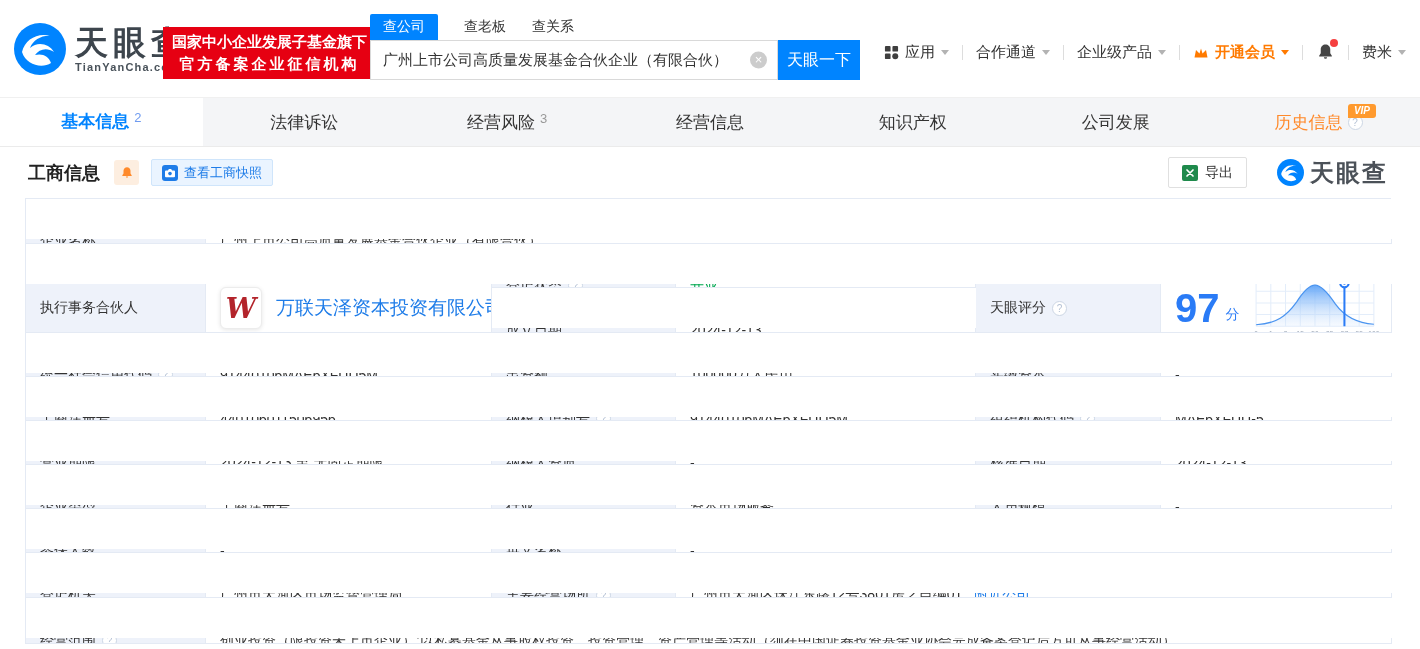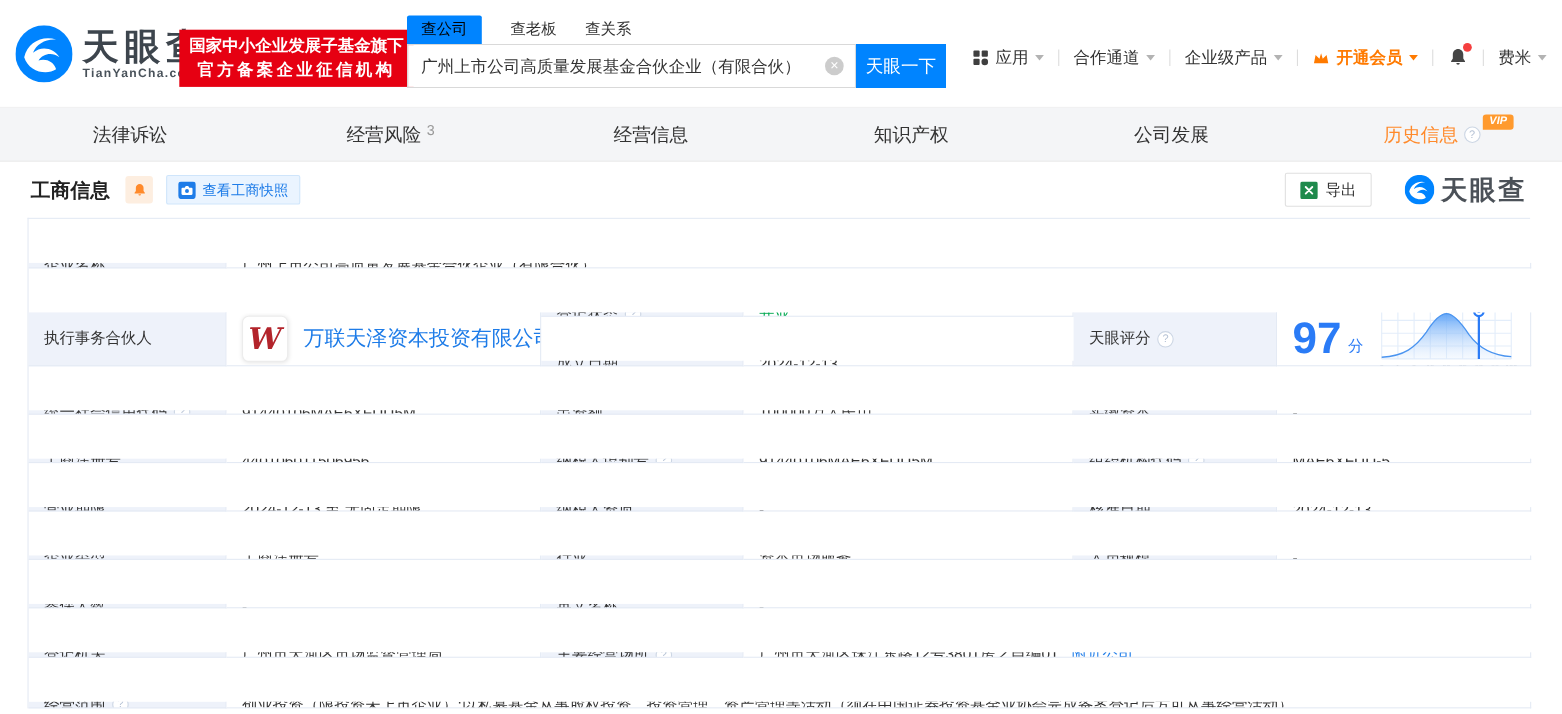--- a/index.html
+++ b/index.html
@@ -13,21 +13,21 @@
   .header { position: relative; height: 97px; background: #fff; }
   .logo { position: absolute; left: 14px; top: 23px; display: flex; align-items: center; gap: 9px; cursor: pointer; }
   .logo-cn { font-size: 33px; font-weight: 700; color: #3d454d; letter-spacing: 5px; line-height: 33px; }
   .logo-domain { font-size: 11px; font-weight: 700; color: #49525a; letter-spacing: 1.2px; margin-top: 2px; }
   .gov-badge { position: absolute; left: 163px; top: 27px; background: #e60012; color: #fff;
     font-size: 15px; font-weight: 700; padding: 4px 9px; line-height: 22px; text-align: center; }
   .gov-badge .l2 { letter-spacing: 3px; }
   .search-area { position: absolute; left: 370px; top: 14px; }
   .search-tabs { display: flex; align-items: flex-end; gap: 26px; height: 26px; }
   .stab { font-size: 14px; color: #333; cursor: pointer; padding-bottom: 4px; }
-  .stab.active { background: #0084ff; color: #000000; padding: 4px 13px; border-radius: 2px 2px 0 0; }
+  .stab.active { background: #0084ff; color: #ffffff; padding: 4px 13px; border-radius: 2px 2px 0 0; }
   .search-row { display: flex; }
   .search-box { position: relative; width: 408px; height: 40px; border: 1px solid #d9d9d9; background: #fff; }
   .search-input { width: 100%; height: 100%; border: 0; outline: 0; padding: 0 36px 0 12px; font-size: 15px; color: #333;
     font-family: "Liberation Sans", "DejaVu Sans", sans-serif; }
   .clear-icon { position: absolute; right: 10px; top: 50%; transform: translateY(-50%); width: 17px; height: 17px;
     border-radius: 50%; background: #ccc; color: #fff; font-size: 13px; line-height: 16px; text-align: center; cursor: pointer; }
   .search-btn { width: 82px; height: 40px; background: #0084ff; color: #fff; border: 0; font-size: 16px; cursor: pointer;
     font-family: "Liberation Sans", "DejaVu Sans", sans-serif; }
   .top-nav { position: absolute; right: 14px; top: 43px; display: flex; align-items: center; font-size: 15px; color: #333; }
   .nav-item { display: flex; align-items: center; gap: 6px; cursor: pointer; white-space: nowrap; }
@@ -155,20 +155,24 @@
     </span>
     <span class="nav-sep"></span>
     <span class="nav-item">
       <span>费米</span>
       <span class="caret"></span>
     </span>
   </nav>
 </div>
 
 <div class="main-tabs">
+  <div class="mtab active">
+    <span>基本信息</span>
+    <span class="cnt blue">2</span>
+  </div>
   <div class="mtab">
     <span>法律诉讼</span>
   </div>
   <div class="mtab">
     <span>经营风险</span>
     <span class="cnt gray">3</span>
   </div>
   <div class="mtab">
     <span>经营信息</span>
   </div>

